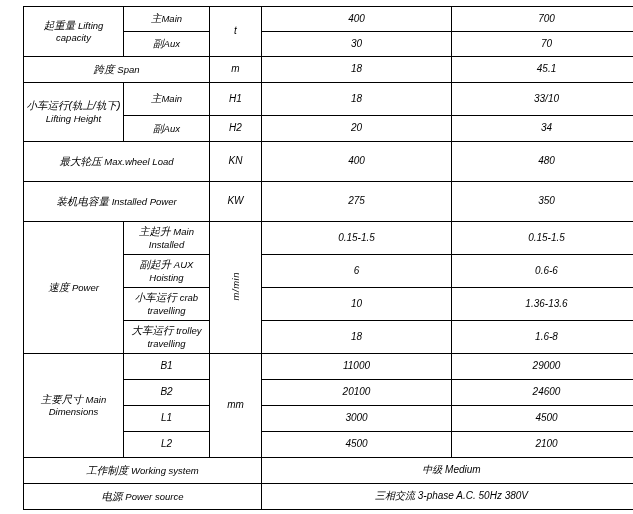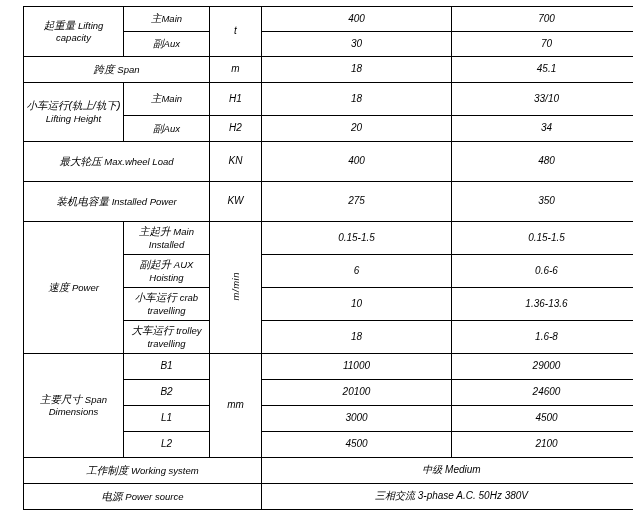--- a/index.html
+++ b/index.html
@@ -175,21 +175,21 @@
         <span class="cn">大车运行</span>
         <span class="en">trolley  travelling</span>
       </td>
       <td>18</td>
       <td>1.6-8</td>
     </tr>
 
     <tr class="rowh-2">
       <td rowspan="4">
         <span class="cn">主要尺寸</span>
-        <span class="en">Span Dimensions</span>
+        <span class="en">Main Dimensions</span>
       </td>
       <td>B1</td>
       <td rowspan="4">mm</td>
       <td>11000</td>
       <td>29000</td>
     </tr>
 
     <tr class="rowh-2">
       <td>B2</td>
       <td>20100</td>

